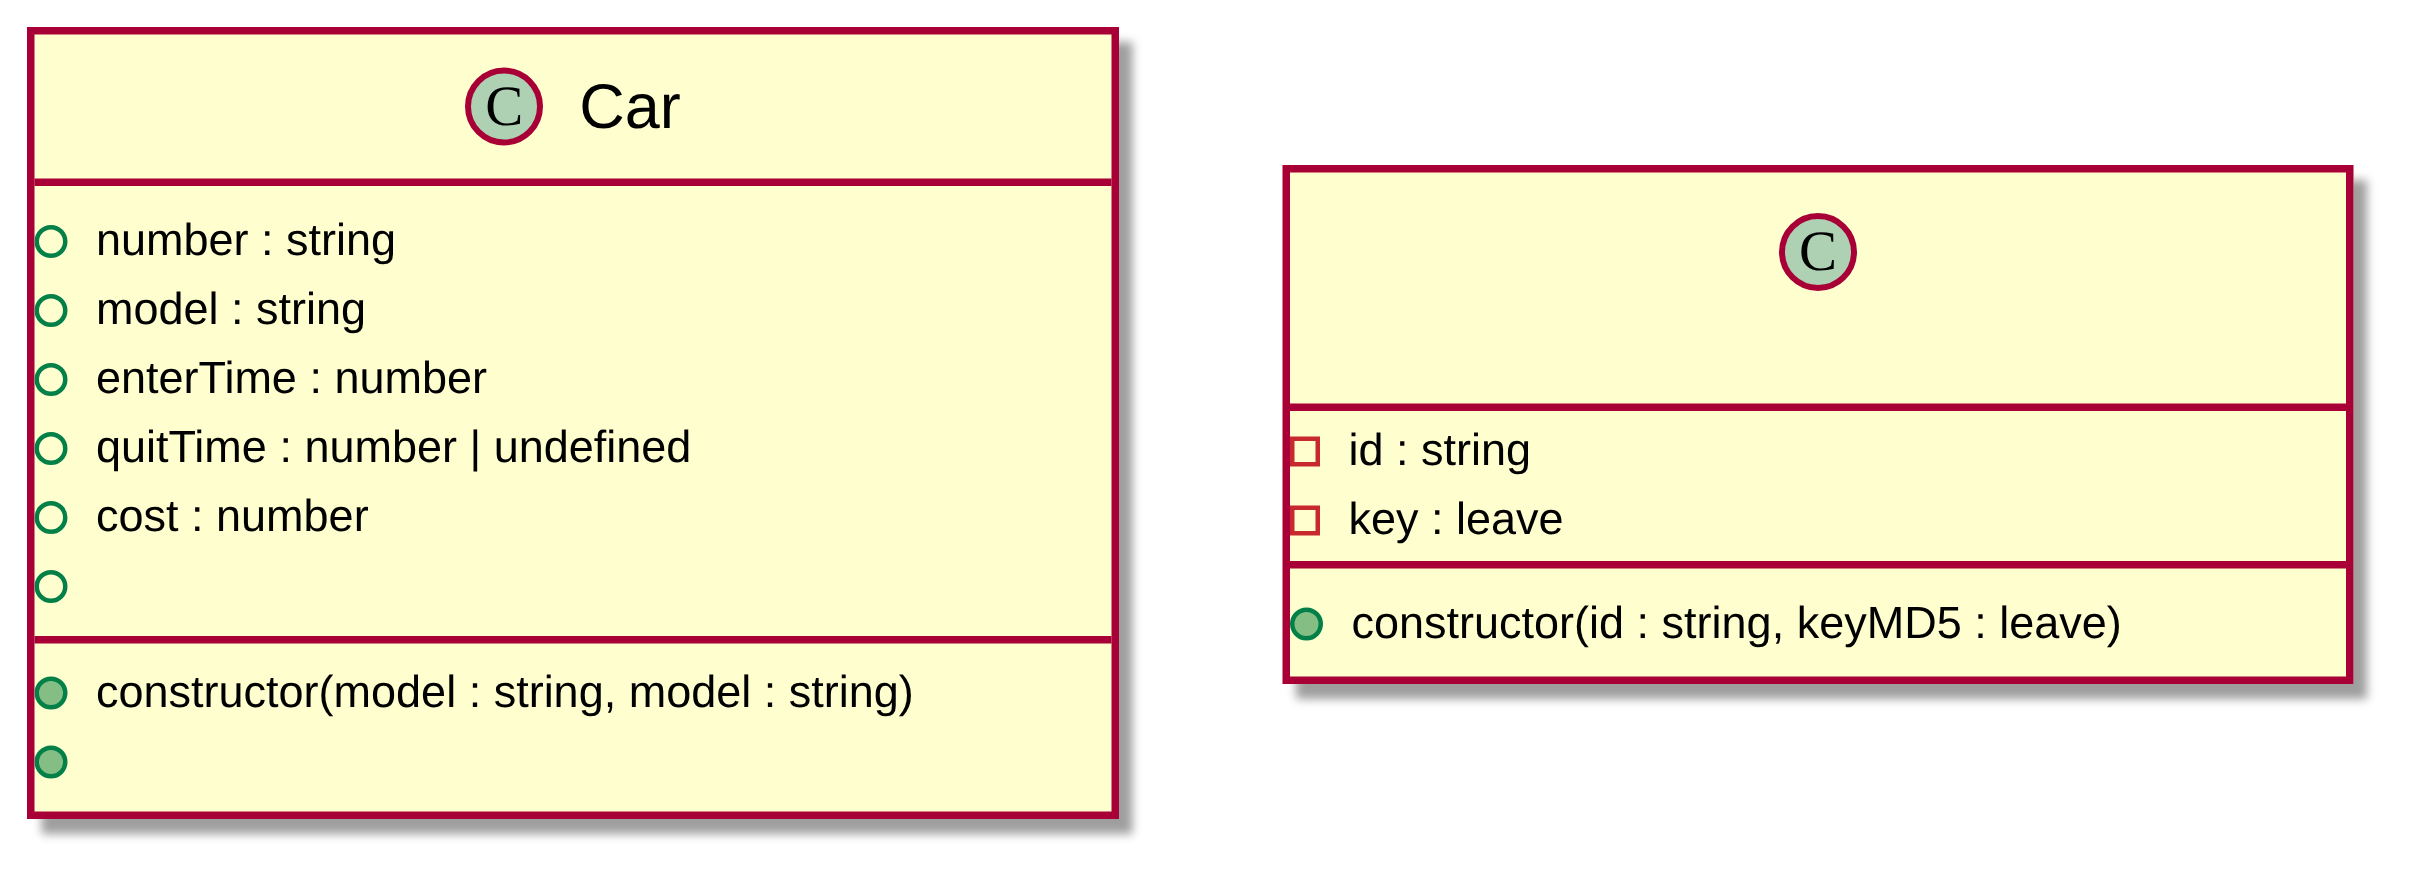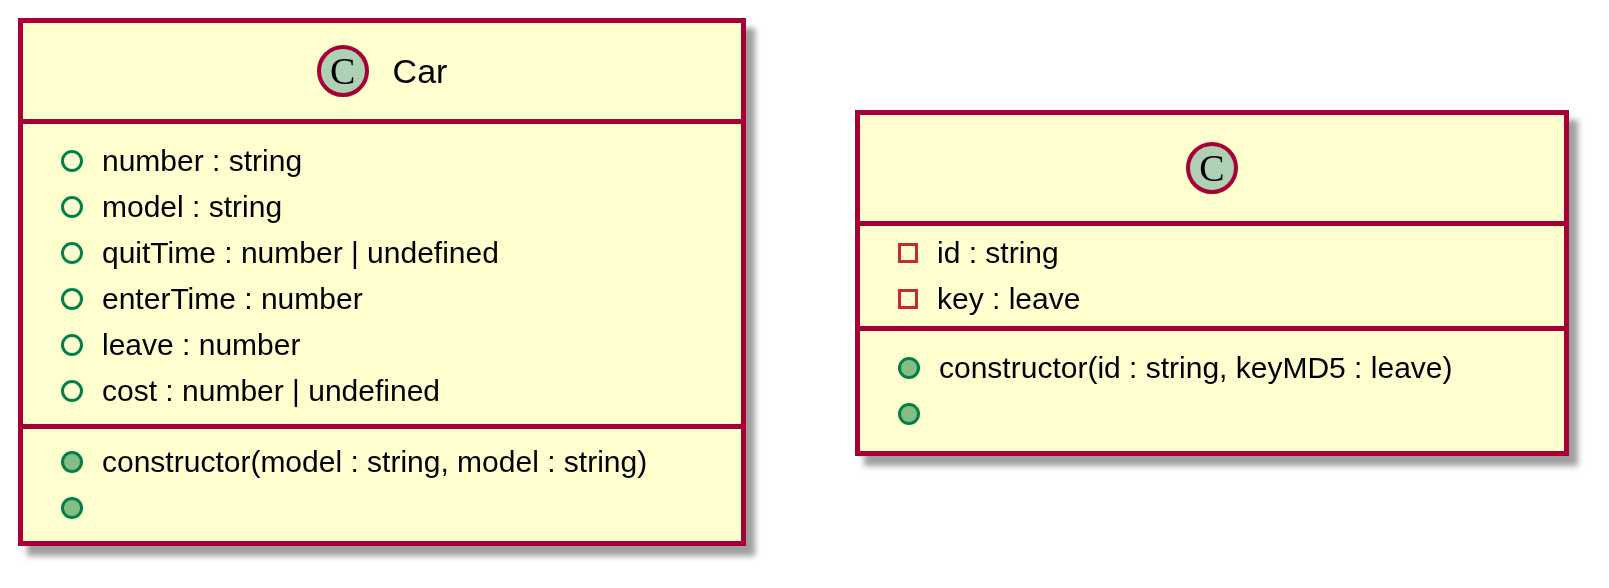--- a/index.html
+++ b/index.html
@@ -55,37 +55,36 @@
     display: flex;
     align-items: center;
     justify-content: center;
     font-family: "Liberation Serif", serif;
     font-size: 38px;
     line-height: 1;
     color: #000000;
     flex: none;
   }
   .class-title {
-    font-size: 34px;
+    font-size: 42px;
     white-space: nowrap;
   }
   .section {
     border-top: 5px solid #A80036;
     box-sizing: border-box;
     overflow: hidden;
   }
   #class-car .fields-section   { padding: 14px 0 10px 0; }
   #class-car .methods-section  { padding: 10px 0 10px 0; flex: 1; }
-  #class-carmanager .fields-section  { padding: 4px 0 4px 0; }
+  #class-carmanager .fields-section  { padding: 4px 0 4px 0; margin-top: 48px; }
   #class-carmanager .methods-section { padding: 14px 0 14px 0; flex: 1; }
   .member {
     display: flex;
     align-items: center;
     height: 46px;
-    padding-left: 38px;
     font-size: 30px;
     white-space: nowrap;
   }
   .member-text { line-height: 1; }
   .vis-icon {
     box-sizing: border-box;
     flex: none;
     margin-right: 19px;
   }
   .vis-public-field {
@@ -126,33 +125,32 @@
       <div class="member">
         <span class="vis-icon vis-public-field"></span>
         <span class="member-text">number : string</span>
       </div>
       <div class="member">
         <span class="vis-icon vis-public-field"></span>
         <span class="member-text">model : string</span>
       </div>
       <div class="member">
         <span class="vis-icon vis-public-field"></span>
+        <span class="member-text">enterTime : number</span>
+      </div>
+      <div class="member">
+        <span class="vis-icon vis-public-field"></span>
         <span class="member-text">quitTime : number | undefined</span>
       </div>
       <div class="member">
         <span class="vis-icon vis-public-field"></span>
-        <span class="member-text">enterTime : number</span>
+        <span class="member-text">cost : number</span>
       </div>
       <div class="member">
         <span class="vis-icon vis-public-field"></span>
-        <span class="member-text">leave : number</span>
-      </div>
-      <div class="member">
-        <span class="vis-icon vis-public-field"></span>
-        <span class="member-text">cost : number | undefined</span>
       </div>
     </div>
 
     <div class="section methods-section">
       <div class="member">
         <span class="vis-icon vis-public-method"></span>
         <span class="member-text">constructor(model : string, model : string)</span>
       </div>
       <div class="member">
         <span class="vis-icon vis-public-method"></span>

